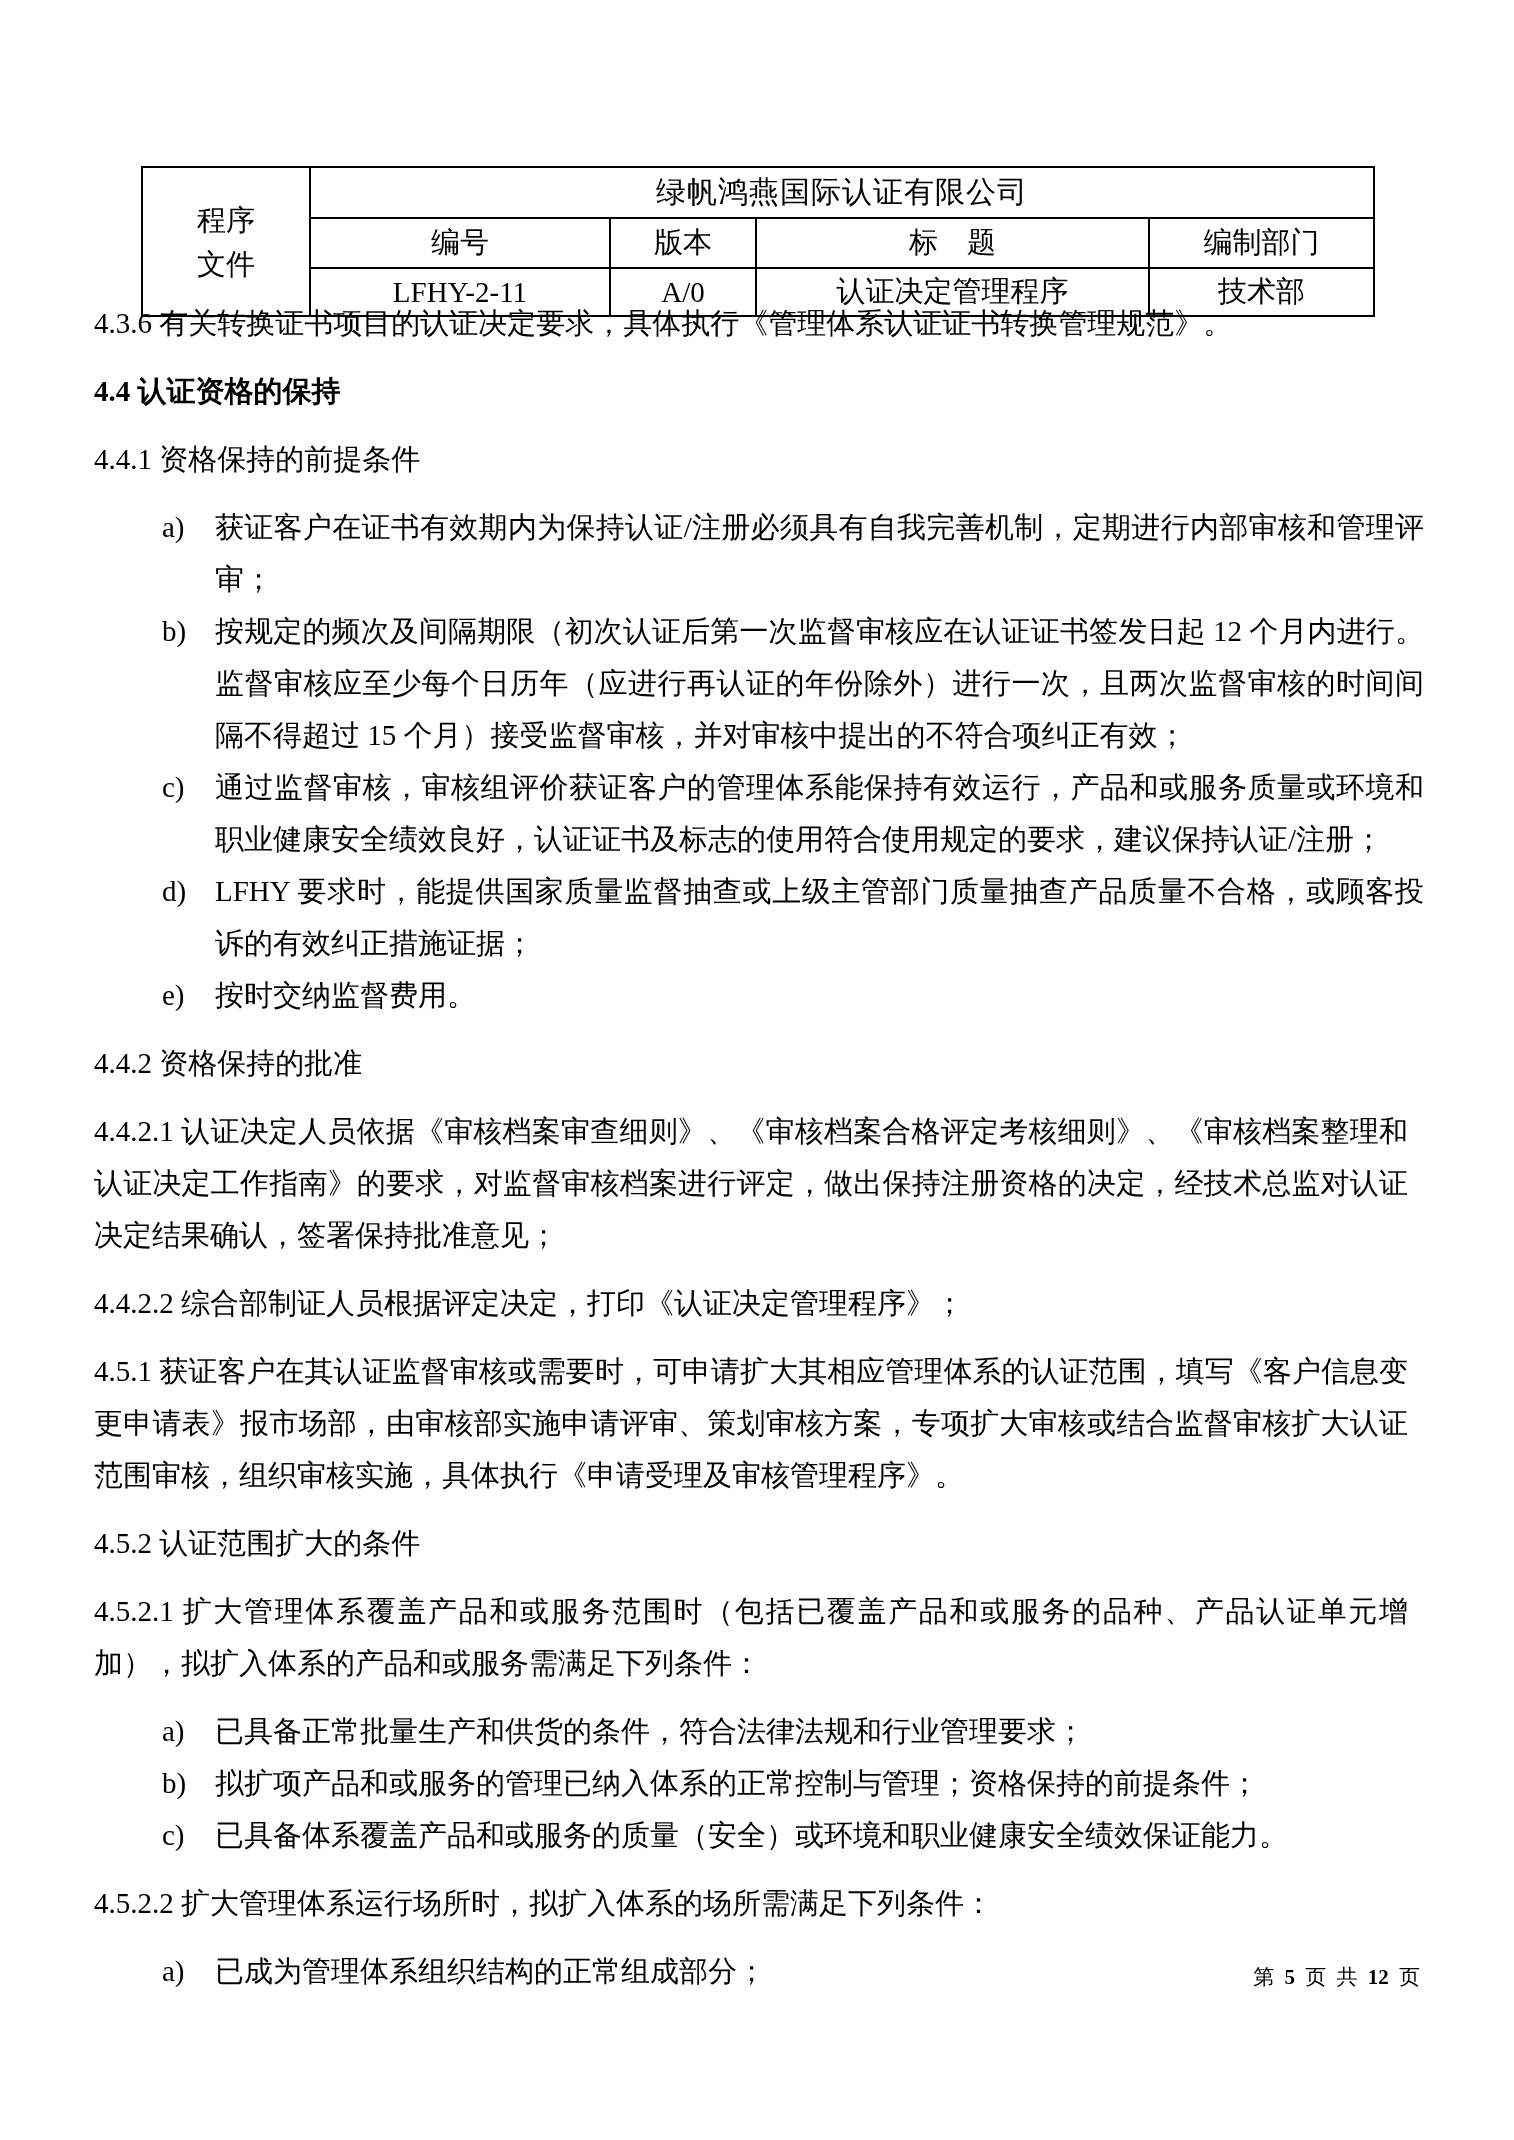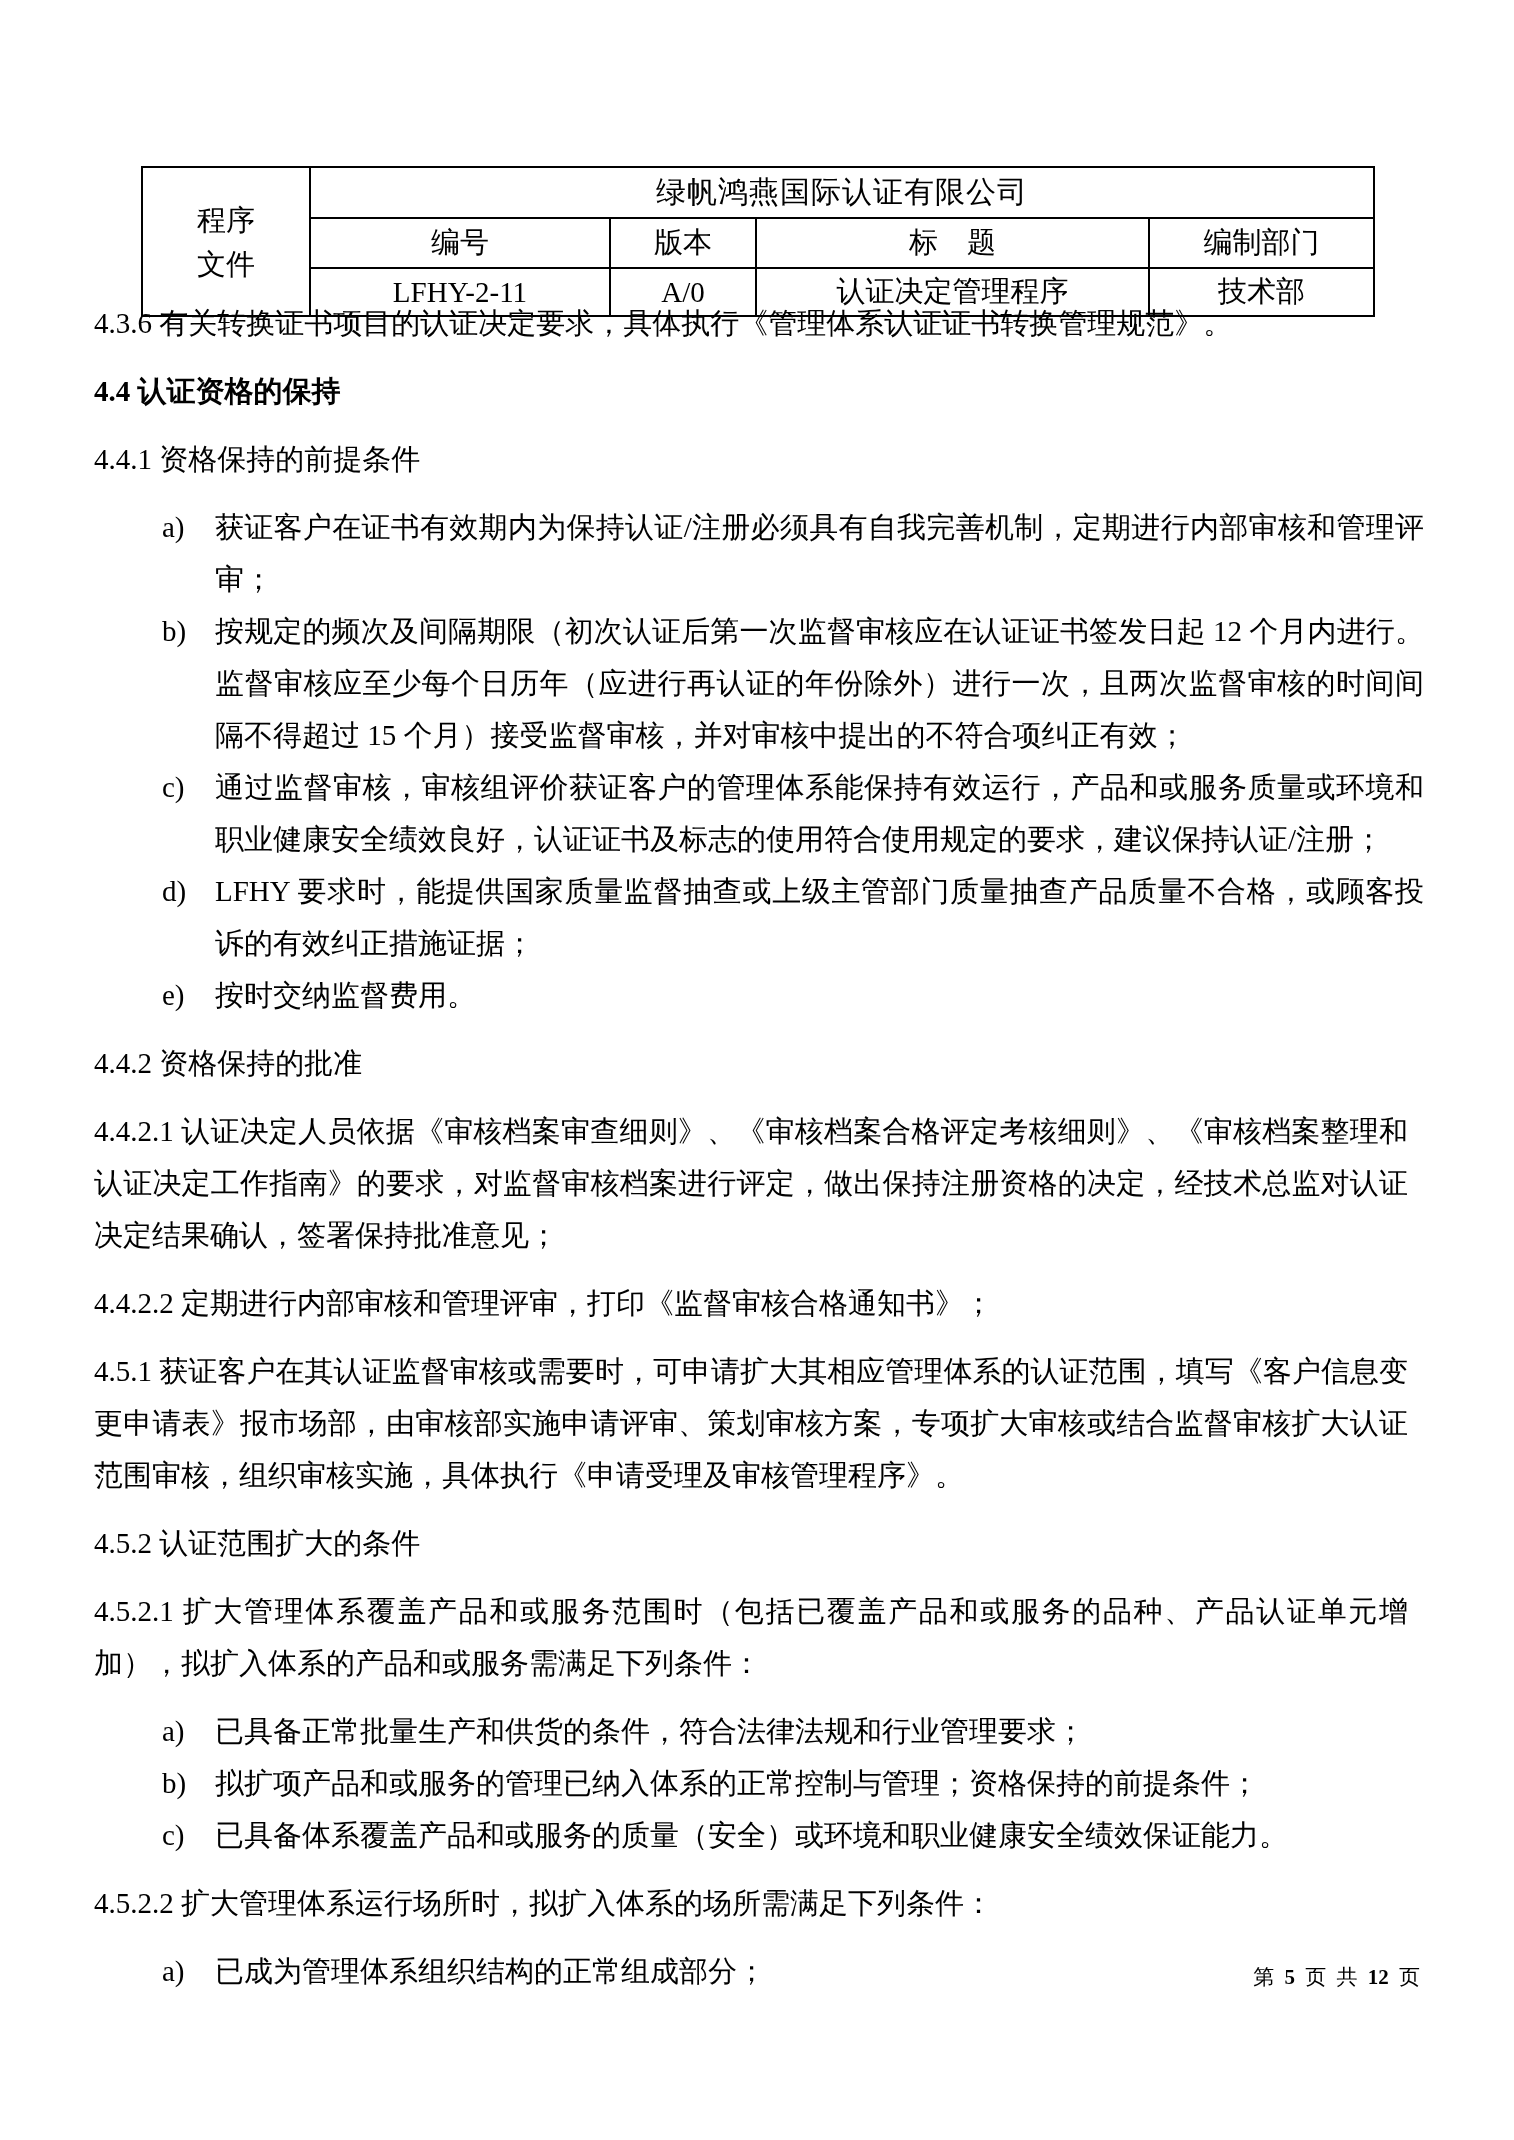--- a/index.html
+++ b/index.html
@@ -129,21 +129,21 @@
       <span class="marker">d)</span>
       <span>LFHY 要求时，能提供国家质量监督抽查或上级主管部门质量抽查产品质量不合格，或顾客投诉的有效纠正措施证据；</span>
     </div>
     <div class="li">
       <span class="marker">e)</span>
       <span>按时交纳监督费用。</span>
     </div>
 
     <p class="p">4.4.2 资格保持的批准</p>
     <p class="p">4.4.2.1 认证决定人员依据《审核档案审查细则》、《审核档案合格评定考核细则》、《审核档案整理和认证决定工作指南》的要求，对监督审核档案进行评定，做出保持注册资格的决定，经技术总监对认证决定结果确认，签署保持批准意见；</p>
-    <p class="p">4.4.2.2 定期进行内部审核和管理评审，打印《监督审核合格通知书》；</p>
+    <p class="p">4.4.2.2 综合部制证人员根据评定决定，打印《认证决定管理程序》；</p>
     <p class="p">4.5.1 获证客户在其认证监督审核或需要时，可申请扩大其相应管理体系的认证范围，填写《客户信息变更申请表》报市场部，由审核部实施申请评审、策划审核方案，专项扩大审核或结合监督审核扩大认证范围审核，组织审核实施，具体执行《申请受理及审核管理程序》。</p>
     <p class="p">4.5.2 认证范围扩大的条件</p>
     <p class="p">4.5.2.1 扩大管理体系覆盖产品和或服务范围时（包括已覆盖产品和或服务的品种、产品认证单元增加），拟扩入体系的产品和或服务需满足下列条件：</p>
 
     <div class="li">
       <span class="marker">a)</span>
       <span>已具备正常批量生产和供货的条件，符合法律法规和行业管理要求；</span>
     </div>
     <div class="li">
       <span class="marker">b)</span>

